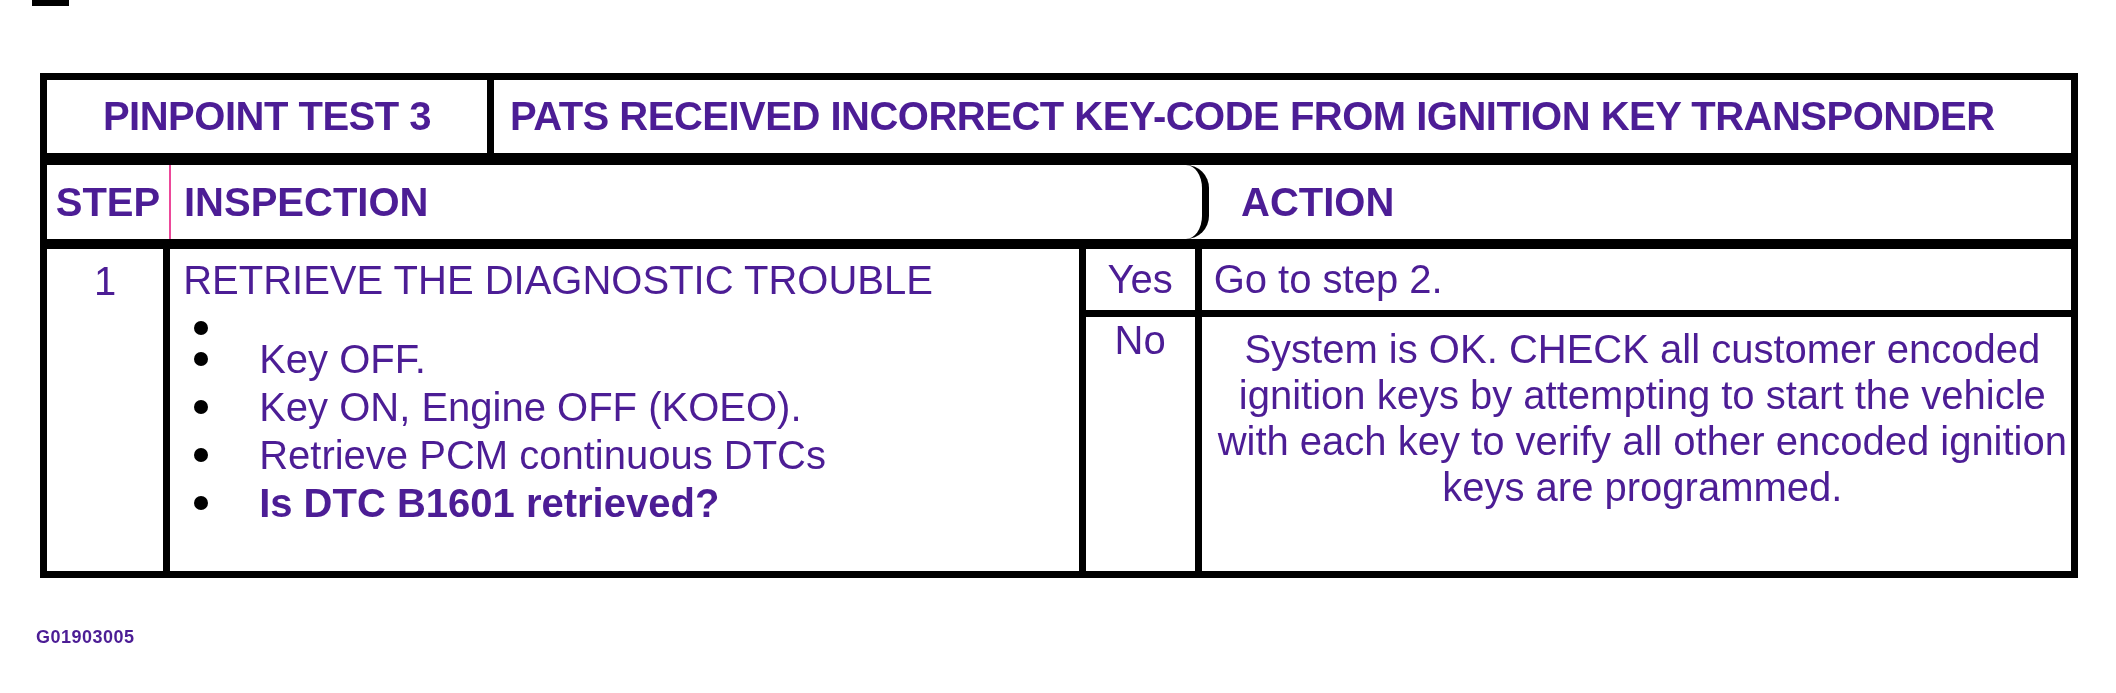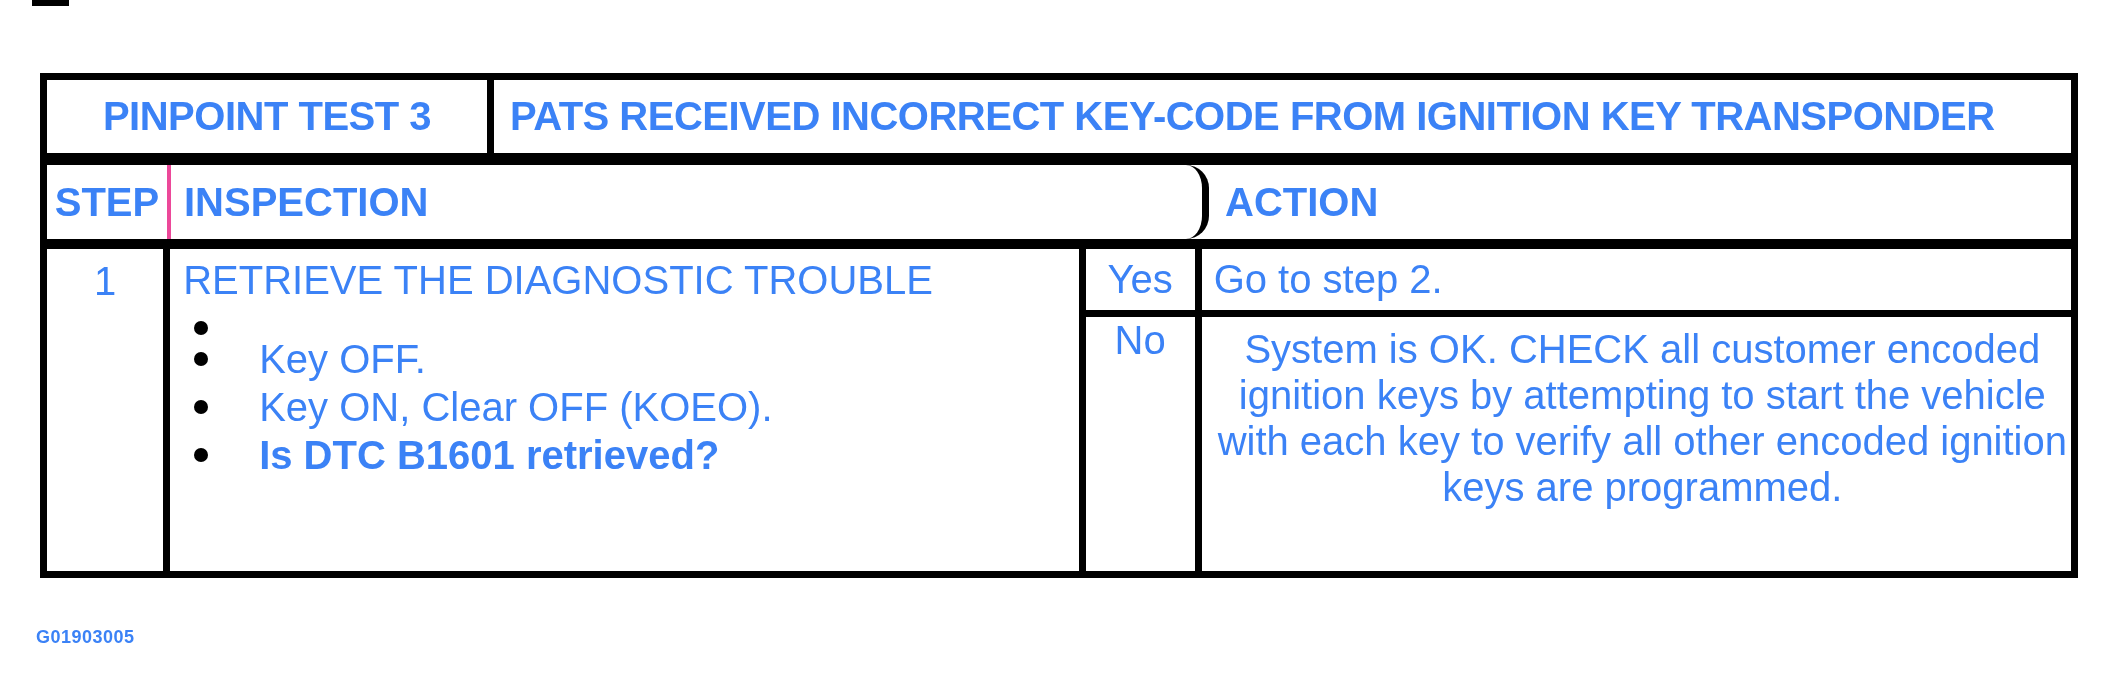--- a/index.html
+++ b/index.html
@@ -1,18 +1,18 @@
 <!DOCTYPE html>
 <html><head>
 <meta charset="utf-8">
 <style>
   html,body { margin:0; padding:0; background:#ffffff; }
   .page {
     position:relative; width:2116px; height:693px; background:#ffffff;
-    font-family:"Liberation Sans", sans-serif; color:#3b82f6; overflow:hidden;
+    font-family:"Liberation Sans", sans-serif; color:#4c1d95; overflow:hidden;
   }
   
   .scan-artifact { position:absolute; left:32px; top:0; width:37px; height:6px; background:#000; }
 
   .pinpoint-table {
     position:absolute; left:40px; top:73px; width:2038px; height:505px;
     border:7px solid #000; box-sizing:border-box;
     display:flex; flex-direction:column;
   }
   .row { display:flex; flex:none; }
@@ -26,31 +26,31 @@
     font-weight:bold; font-size:40px; letter-spacing:-0.5px;
   }
   .title-desc {
     flex:1; display:flex; align-items:center; padding-left:16px;
     font-weight:bold; font-size:40px; letter-spacing:-0.5px;
   }
 
   
   .row-colhead { height:74px; border-bottom:10px solid #000; }
   .step-h {
-    width:124px; border-right:4px solid #ec4899;
+    width:124px; border-right:2px solid #ec4899;
     display:flex; align-items:center; justify-content:center;
     font-weight:bold; font-size:40px;
   }
   .insp-h {
     width:1038px; border-right:7px solid #000;
     display:flex; align-items:center; padding-left:13px;
     font-weight:bold; font-size:40px;border-radius:23px;
   }
   .action-h {
-    flex:1; display:flex; align-items:center; padding-left:16px;
+    flex:1; display:flex; align-items:center; padding-left:32px;
     font-weight:bold; font-size:40px;
   }
 
   
   .row-body { flex:1; }
   .step-col {
     width:124px; border-right:7px solid #000;
     font-size:40px; line-height:48px; text-align:center; padding-top:8px;
   }
   .insp-col {
@@ -117,21 +117,25 @@
 
         <div class="bullet-row">
           <span class="bullet-dot"></span>
         </div>
         <div class="bullet-row">
           <span class="bullet-dot"></span>
           <span class="bullet-text">Key OFF.</span>
         </div>
         <div class="bullet-row">
           <span class="bullet-dot"></span>
-          <span class="bullet-text">Key ON, Clear OFF (KOEO).</span>
+          <span class="bullet-text">Key ON, Engine OFF (KOEO).</span>
+        </div>
+        <div class="bullet-row">
+          <span class="bullet-dot"></span>
+          <span class="bullet-text">Retrieve PCM continuous DTCs</span>
         </div>
         <div class="bullet-row">
           <span class="bullet-dot"></span>
           <span class="bullet-text bold">Is DTC B1601 retrieved?</span>
         </div>
       </div>
 
       <div class="result-block">
 
         <div class="yes-row">

